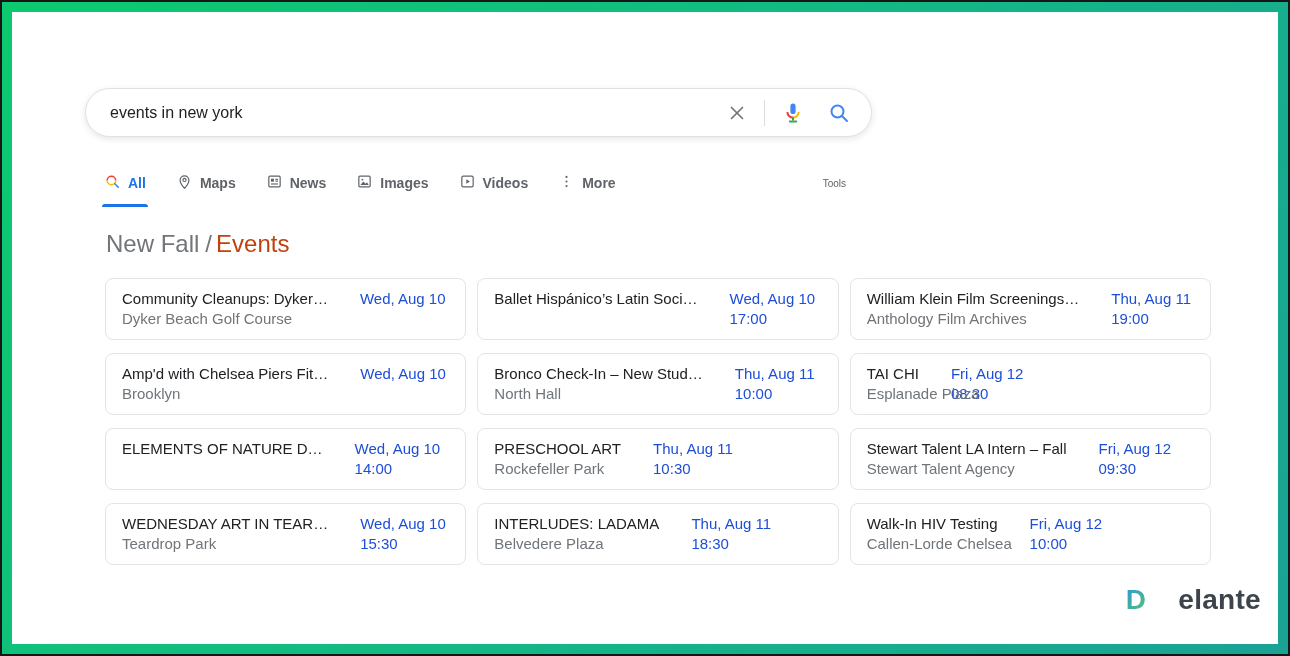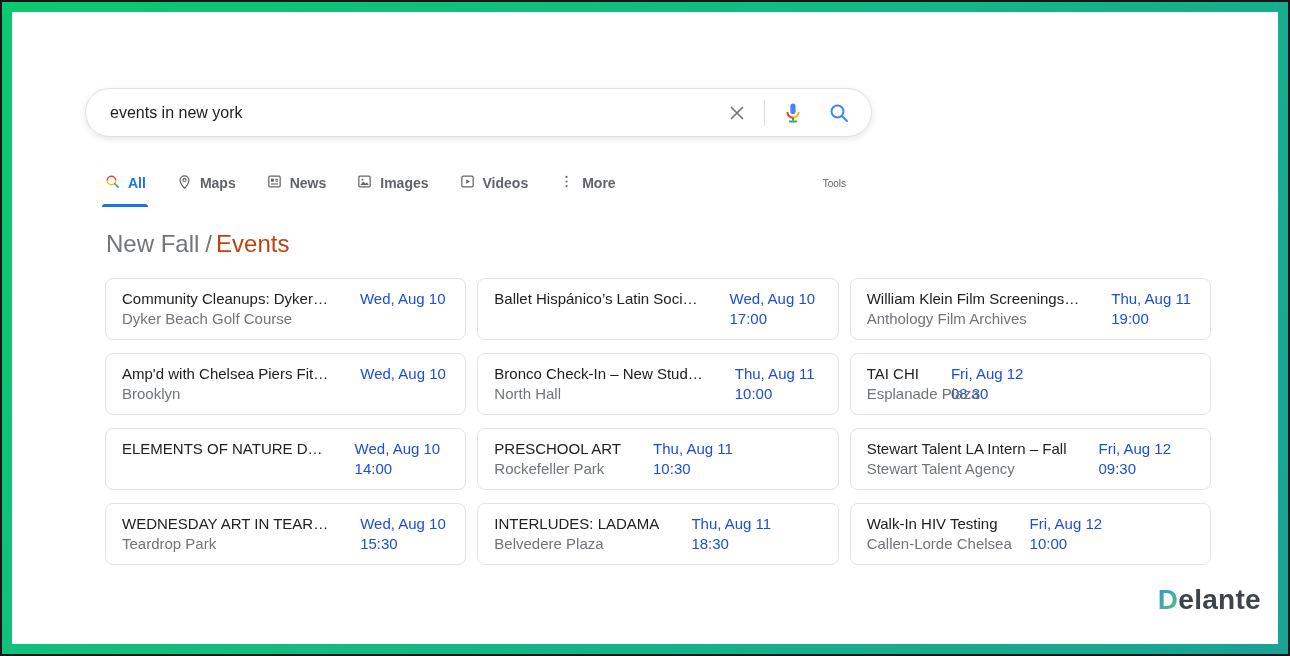--- a/index.html
+++ b/index.html
@@ -71,21 +71,21 @@
   }
   
   .logo {
     position:absolute; top:571px; right:17px; font-size:28px; font-weight:bold;
     letter-spacing:.3px; line-height:34px;
   }
   .logo .logo-d {
     background:linear-gradient(135deg,#2f9ad2 10%,#4ec07e 85%);
     -webkit-background-clip:text; background-clip:text; color:transparent;
   }
-  .logo .logo-rest { color:#3d444b; }
+  .logo .logo-rest { color:#3d444b;margin-left:32px; }
 </style>
 </head>
 <body>
 
 <div class="frame">
   <div class="inner">
 
     <div class="search-pill">
       <input class="search-input" type="text" value="events in new york" style="">
       <div class="pill-icons">

